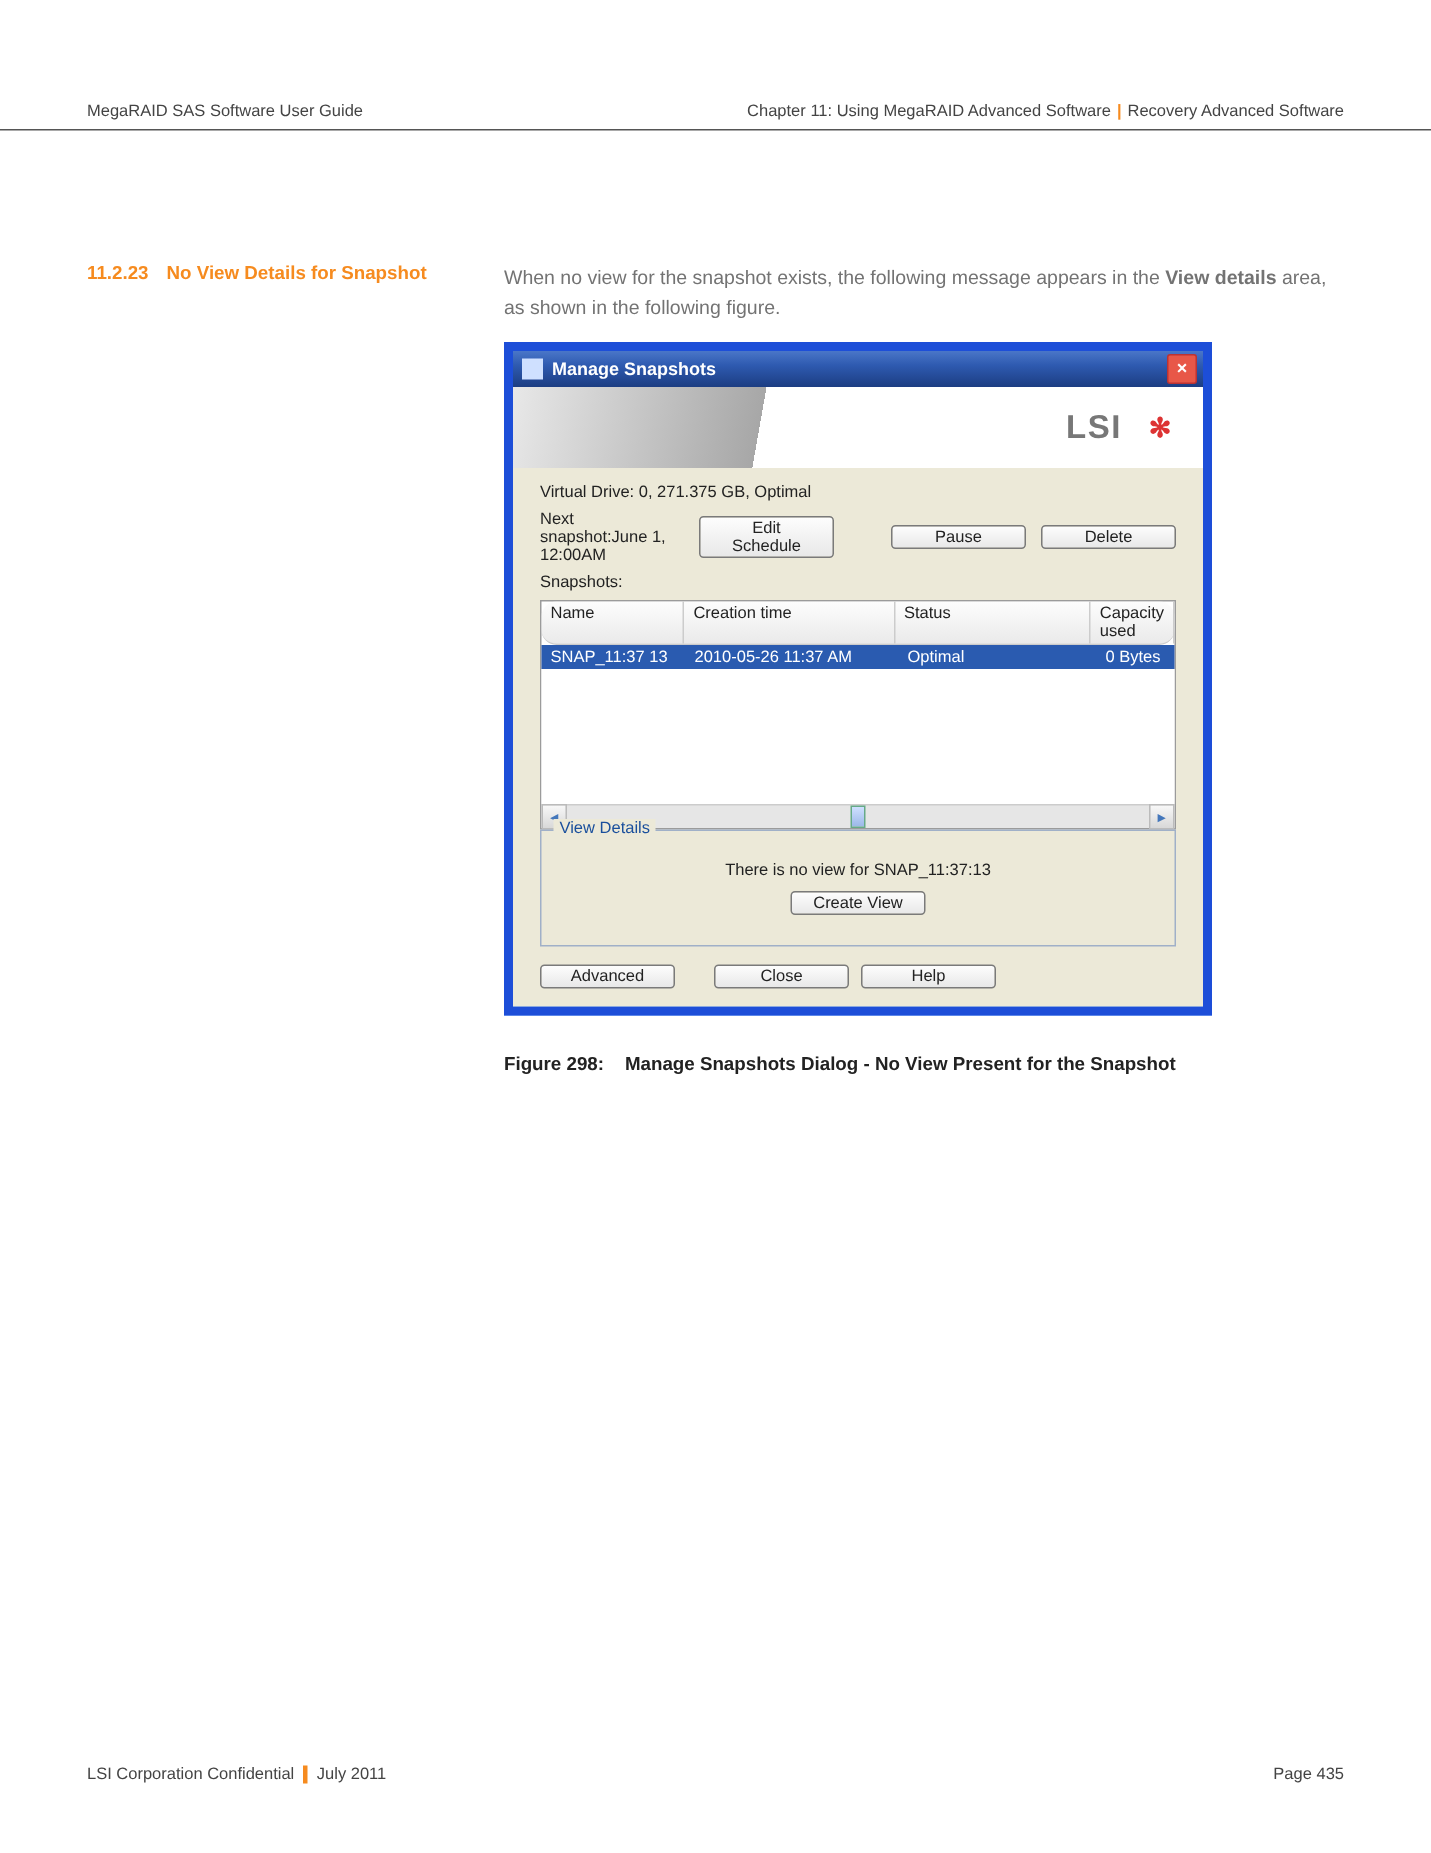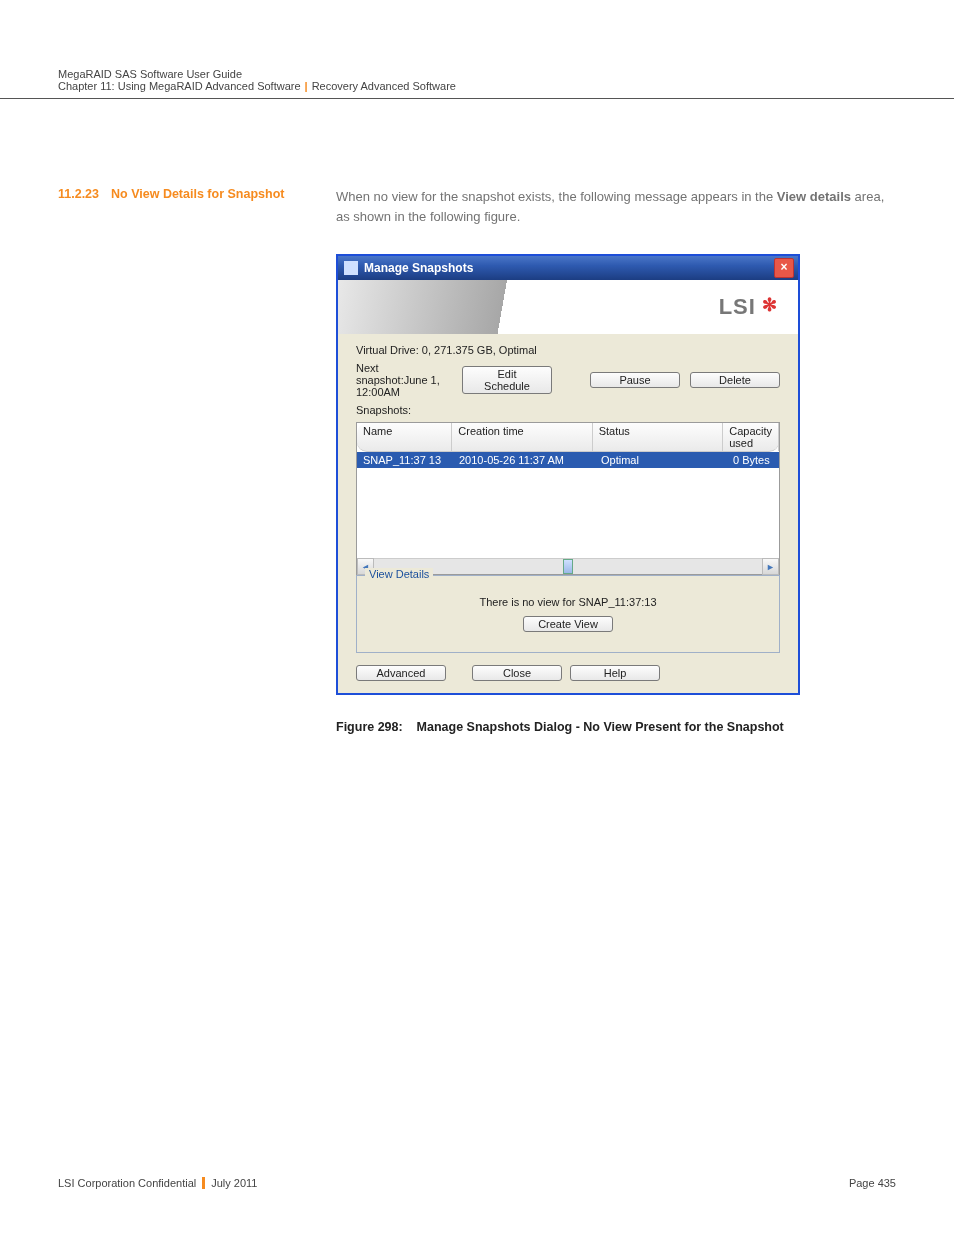--- a/index.html
+++ b/index.html
@@ -13,43 +13,42 @@
     font-size: 12px;
   }
   .page-header {
     display: flex;
     justify-content: space-between;
     padding: 68px 58px 6px 58px;
     font-size: 11px;
     color: #444;
     border-bottom: 1px solid #555;
     margin: 0 0 0 0;
-    flex-direction: column;
   }
   .breadcrumb { display: flex; gap: 4px; align-items: flex-start; }
   .sep { color: #f68b1f; font-weight: bold; }
   .content { padding: 88px 58px 0 58px; display: flex; gap: 20px; }
   .left-col { width: 258px; flex-shrink: 0; }
   .right-col { flex: 1; }
   .section-heading {
     color: #f68b1f;
     font-weight: bold;
     font-size: 12.5px;
     display: flex;
     gap: 12px;
   }
   .intro { font-size: 13px; line-height: 1.5; color: #737373; }
   .intro b { font-weight: bold; }
 
   
   .dialog {
     width: 460px;
-    margin: 28px 0 18px 0;
+    margin: 14px 0 18px 0;
     background: #3b82f6;
-    border: 2px solid #1d4ed8;
+    border: 6px solid #1d4ed8;
     font-family: Tahoma, Arial, sans-serif;
     font-size: 11px;
     color: #222;
   }
   .titlebar {
     background: linear-gradient(180deg, #4a76c8 0%, #2e5ab0 40%, #1c3d82 100%);
     height: 24px;
     display: flex;
     align-items: center;
     justify-content: space-between;
@@ -63,21 +62,21 @@
   .close-btn {
     width: 18px; height: 18px; background: #e85748; border: 1px solid #b33; border-radius: 2px;
     color: #fff; text-align: center; line-height: 16px; font-weight: bold; font-size: 12px;
   }
   .dlg-body { background: #ece9d8; }
   .logo-band {
     background: linear-gradient(100deg, #e8e8e8 0%, #a7a7a7 36%, #fff 36%, #fff 100%);
     height: 54px;
     display: flex; align-items: center; justify-content: flex-end; padding-right: 20px;
   }
-  .lsi-logo { font-family: Arial; font-size: 22px; color: #777; font-weight: bold; letter-spacing: 1px; display:flex; align-items:flex-start; gap:6px;}
+  .lsi-logo { font-family: Arial; font-size: 22px; color: #777; font-weight: bold; letter-spacing: 1px; display:flex; align-items:center; gap:18px;}
   .lsi-sparkle { color:#d33; font-size:18px; }
   .info-area { padding: 10px 18px 0 18px; }
   .row { display:flex; align-items:center; gap:10px; margin-bottom:6px; }
   .xp-button {
     background: linear-gradient(#fdfdfd,#e8e8e8);
     border: 1px solid #7a7a7a; border-radius: 3px;
     padding: 1px 12px; font-size: 11px; min-width: 64px; text-align:center;
   }
   .xp-button.focus { outline: 1px dotted #444; outline-offset: -3px; }
   .table-wrap { margin: 4px 18px 0 18px; border:1px solid #9b9b9b; background:#fff; }

